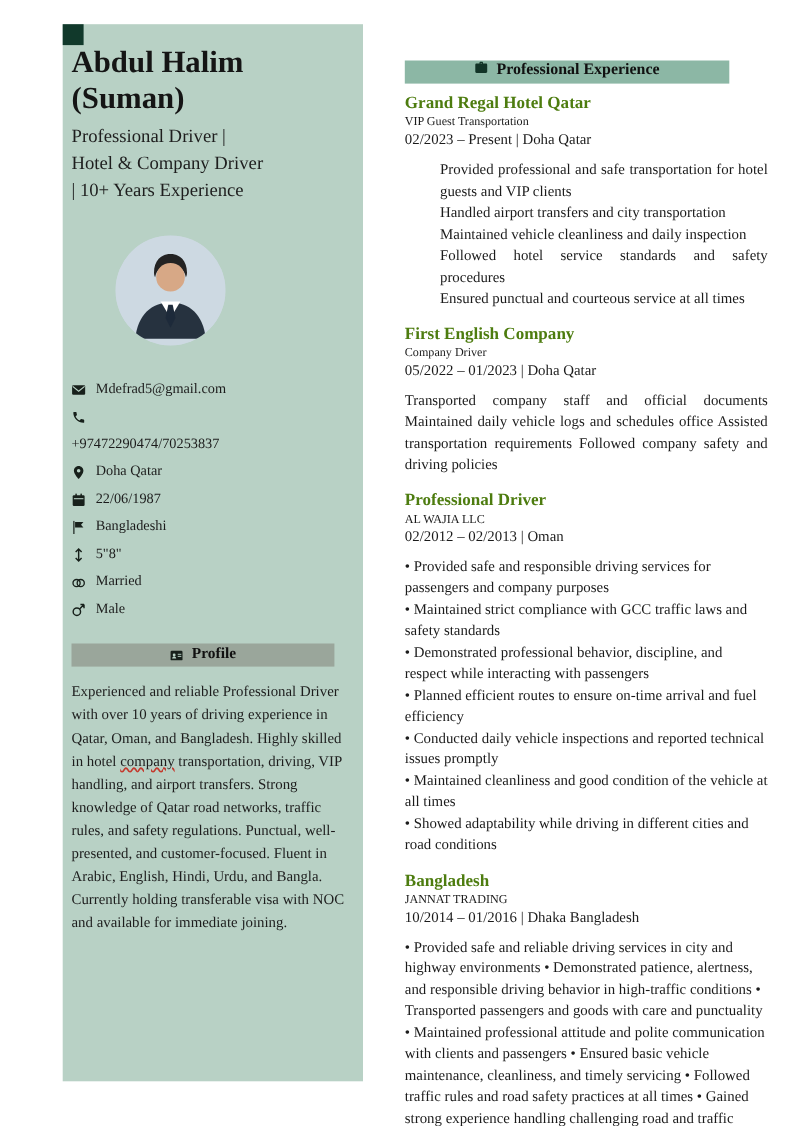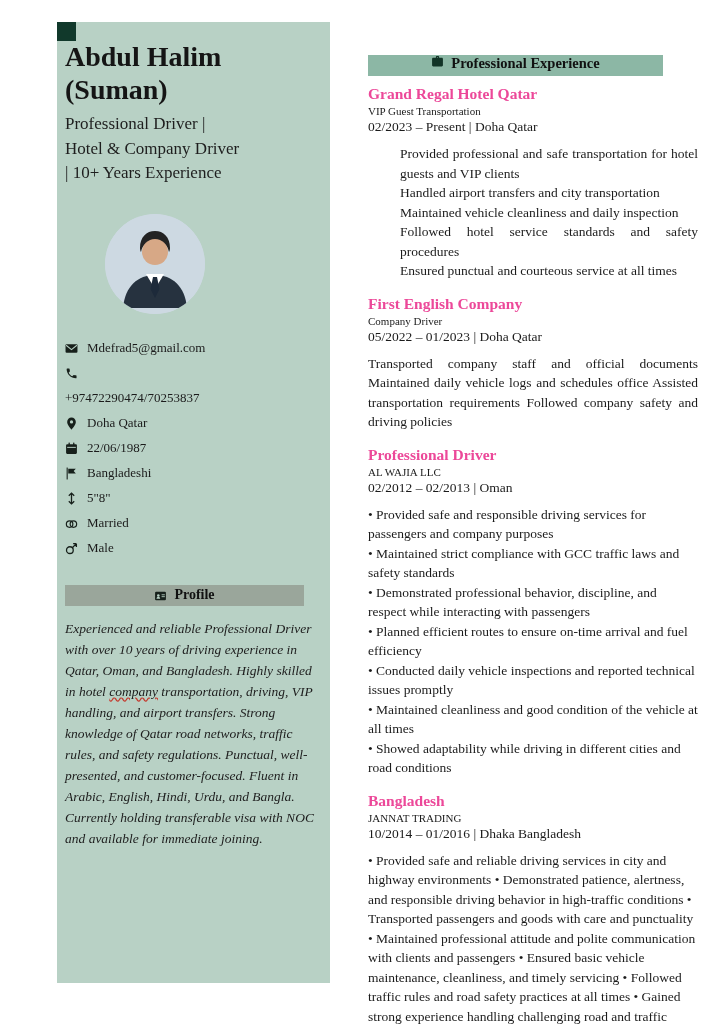--- a/index.html
+++ b/index.html
@@ -12,41 +12,41 @@
   .sidebar {
     position:absolute; left:57px; top:22px; width:273px; height:961px;
     background:#b8d1c5; padding:16px 10px 0 8px;
   }
   .corner-accent { position:absolute; left:0; top:0; width:19px; height:19px; background:#11392b; }
   .name { font-size:28px; font-weight:bold; line-height:1.18; max-width:205px; margin-top:2px; color:#151515; }
   .side-title { font-size:17px; line-height:1.45; max-width:180px; margin-top:6px; color:#1e1e1e; }
   .avatar-wrap { width:100px; height:100px; border-radius:50%; overflow:hidden; margin:28px 0 0 40px; background:#cdd9e2; }
   .avatar-wrap svg { display:block; width:100%; height:100%; }
   .contact { margin-top:22px; }
-  .contact-row { display:flex; align-items:center; gap:9px; height:25px; font-size:13px; }
+  .contact-row { display:flex; align-items:flex-end; gap:9px; height:25px; font-size:13px; }
   .cicon { width:13px; height:13px; flex:0 0 13px; display:inline-flex; }
   .cicon svg { width:13px; height:13px; }
   .profile-bar {
     margin-top:24px; margin-right:16px; height:21px; background:#9aa69b;
     display:flex; align-items:center; justify-content:center; gap:7px;
     font-weight:bold; font-size:14px; color:#111;
   }
   .profile-bar .cicon svg { width:14px; height:14px; }
-  .profile-text { margin-top:12px; font-size:13.5px; line-height:21px; padding-right:4px; color:#1d1d1d;font-style:italic; }
+  .profile-text { margin-top:12px; font-size:13.5px; line-height:21px; padding-right:4px; color:#1d1d1d; }
   .misspell { text-decoration-line:underline; text-decoration-style:wavy; text-decoration-color:#c43a2e; }
   
   .main { position:absolute; left:368px; top:55px; width:330px; }
   .exp-header {
     width:295px; height:21px; background:#8cb7a5;
     display:flex; align-items:flex-start; justify-content:center; gap:7px;
     font-weight:bold; font-size:14.5px; color:#111;
   }
   .job { margin-top:14px; }
   .job.first { margin-top:9px; }
-  .job h3 { font-size:15.5px; font-weight:bold; color:#ec4899; }
+  .job h3 { font-size:15.5px; font-weight:bold; color:#4d7c0f; }
   .job .sub { font-size:11px; margin-top:2px; }
   .job .dates { font-size:13.5px; margin-top:2px; }
   .job .body { margin-top:9px; font-size:13.5px; line-height:19.5px; }
   .job .body p { margin:0; }
   .just { text-align:justify;margin-left:32px; }
 </style>
 </head>
 <body>
 
 <div class="page">

